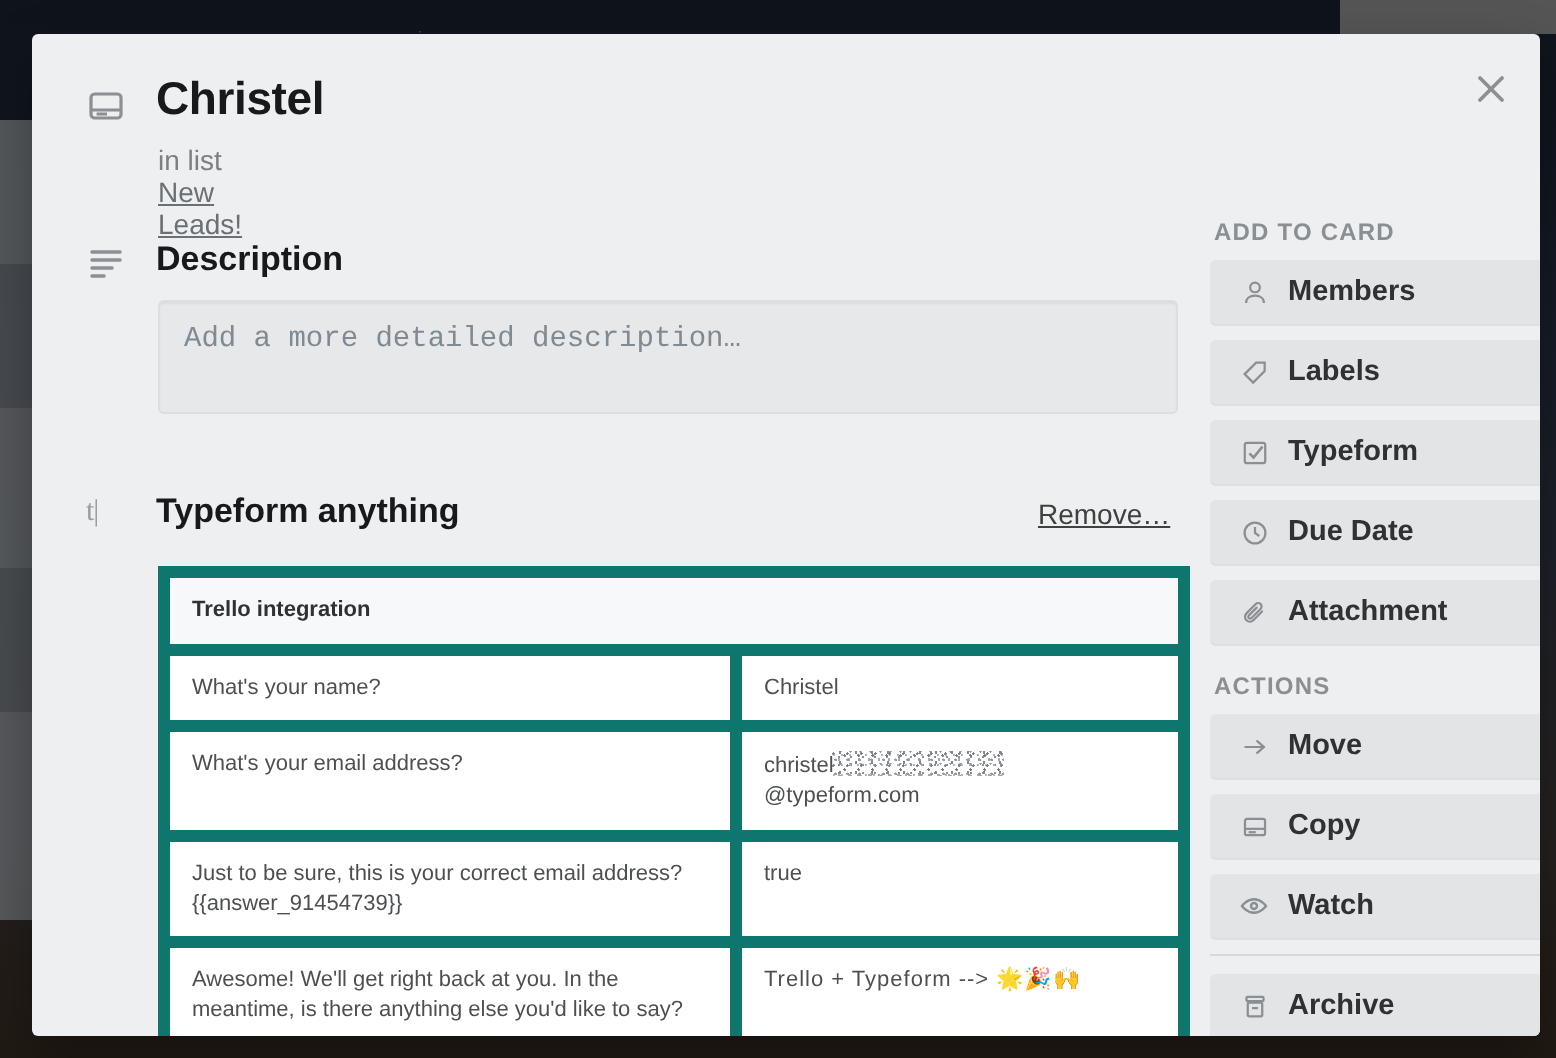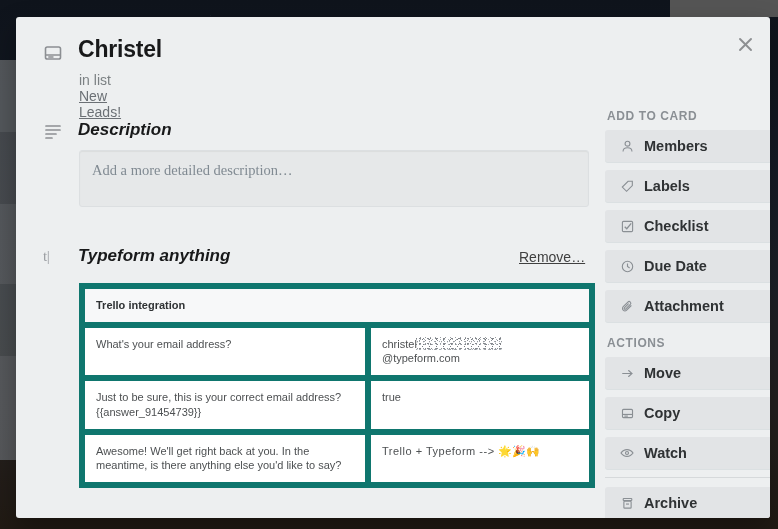--- a/index.html
+++ b/index.html
@@ -134,42 +134,41 @@
     position: absolute;
     left: 27px;
     width: 22px;
     height: 22px;
     color: #8c8f93;
   }
   .section-title {
     font-size: 17px;
     font-weight: bold;
     color: #18191a;
-    font-style: italic;
   }
 
   
   #description-section { position: relative; }
   #description-icon { top: 18px; }
   #description-title {
     position: absolute;
     left: 62px;
     top: 17px;
   }
   #description-textarea {
     position: absolute;
     left: 63px;
     top: 47px;
     width: 510px;
     height: 57px;
     background: #e6e8e9;
     border: 1px solid #dcdfe1;
     border-radius: 3px;
     box-shadow: inset 0 1px 1px rgba(0,0,0,.05);
-    font-family: Liberation Serif, serif;
+    font-family: Liberation Mono, monospace;
     font-size: 14.5px;
     color: #808a92;
     padding: 11px 12px;
     resize: none;
     outline: none;
   }
   #description-textarea::placeholder { color: #808a92; }
 
   
   #typeform-section { position: relative; }
@@ -347,20 +346,24 @@
             <col class="q">
             <col class="a">
           </colgroup>
         <thead>
           <tr>
             <th colspan="2">Trello integration</th>
           </tr>
         </thead>
         <tbody>
           <tr>
+            <td>What's your name?</td>
+            <td>Christel</td>
+          </tr>
+          <tr>
             <td>What's your email address?</td>
             <td><span>christel</span><span class="redacted"></span><span>@typeform.com</span></td>
           </tr>
           <tr>
             <td>Just to be sure, this is your correct email address? {{answer_91454739}}</td>
             <td>true</td>
           </tr>
           <tr>
             <td>Awesome! We'll get right back at you. In the meantime, is there anything else you'd like to say?</td>
             <td class="emoji">Trello + Typeform --&gt; 🌟🎉🙌</td>
@@ -394,21 +397,21 @@
       <span>Labels</span>
     </div>
 
     <div class="sidebar-button">
       <span class="sb-icon">
         <svg width="13" height="13" viewBox="0 0 14 14" fill="none" stroke="currentColor" stroke-width="1.2">
           <rect x="1.5" y="1.5" width="11" height="11" rx="1.2"></rect>
           <path d="M4 7.2l2.2 2.2L11 3.6" stroke-width="1.4"></path>
         </svg>
       </span>
-      <span>Checklist</span>
+      <span>Typeform</span>
     </div>
 
     <div class="sidebar-button">
       <span class="sb-icon">
         <svg width="13" height="13" viewBox="0 0 14 14" fill="none" stroke="currentColor" stroke-width="1.2">
           <circle cx="7" cy="7" r="5.6"></circle>
             <path d="M7 3.8V7l2.3 1.6"></path>
         </svg>
       </span>
       <span>Due Date</span>

